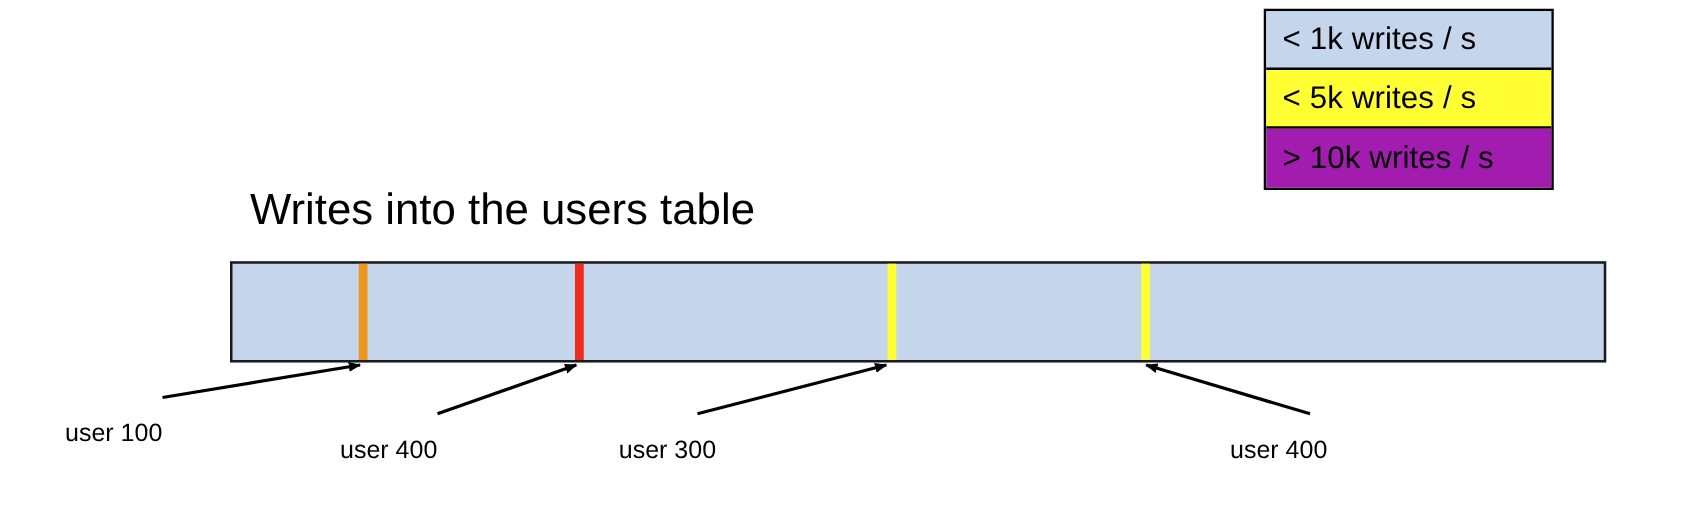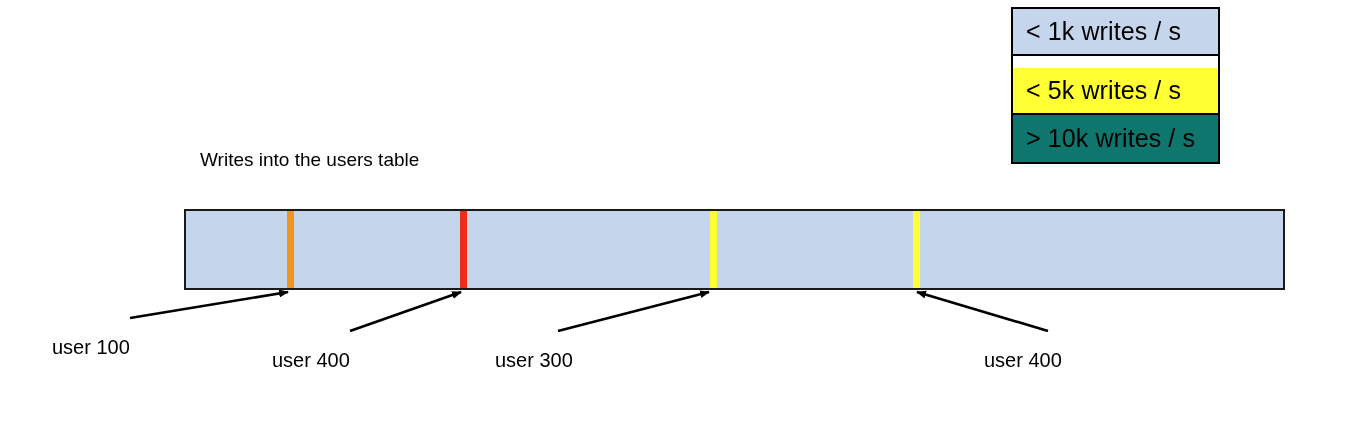--- a/index.html
+++ b/index.html
@@ -14,21 +14,21 @@
     overflow: hidden;
     font-family: "Liberation Sans", sans-serif;
     color: #000000;
   }
 
   
   #legend {
     position: absolute;
     left: 1011px;
     top: 7px;
-    width: 209px;
+    width: 232px;
     border: 2px solid #000000;
     box-sizing: border-box;
   }
   .legend-row {
     height: 47px;
     box-sizing: border-box;
     border-bottom: 2px solid #000000;
     display: flex;
     align-items: center;
     padding-left: 13px;
@@ -39,21 +39,21 @@
   }
   .legend-row:last-child {
     border-bottom: none;
   }
 
   
   #chart-title {
     position: absolute;
     left: 200px;
     top: 150px;
-    font-size: 19px;
+    font-size: 35px;
     line-height: 1;
     white-space: nowrap;
   }
 
   
   #bar {
     position: absolute;
     left: 184px;
     top: 209px;
     width: 1101px;
@@ -86,24 +86,24 @@
     pointer-events: none;
   }
 </style>
 </head>
 <body>
 
 <div id="legend">
   <div class="legend-row" style="background: rgb(197, 213, 236);">
     <span>&lt; 1k writes / s</span>
   </div>
-  <div class="legend-row" style="background: rgb(255, 255, 51); margin-top: 12px;">
+  <div class="legend-row" style="background: rgb(255, 255, 51);">
     <span>&lt; 5k writes / s</span>
   </div>
-  <div class="legend-row" style="background: #0f766e;">
+  <div class="legend-row" style="background: #a21caf;">
     <span>&gt; 10k writes / s</span>
   </div>
 </div>
 
 <div id="chart-title">Writes into the users table</div>
 
 <div id="bar" style="background: rgb(197, 213, 236); border-color: rgb(26, 26, 26);">
   <div class="bar-stripe" style="left: 101px; background: rgb(240, 149, 30);"></div>
   <div class="bar-stripe" style="left: 274px; background: rgb(238, 43, 28);"></div>
   <div class="bar-stripe" style="left: 524px; background: rgb(255, 255, 51);"></div>

